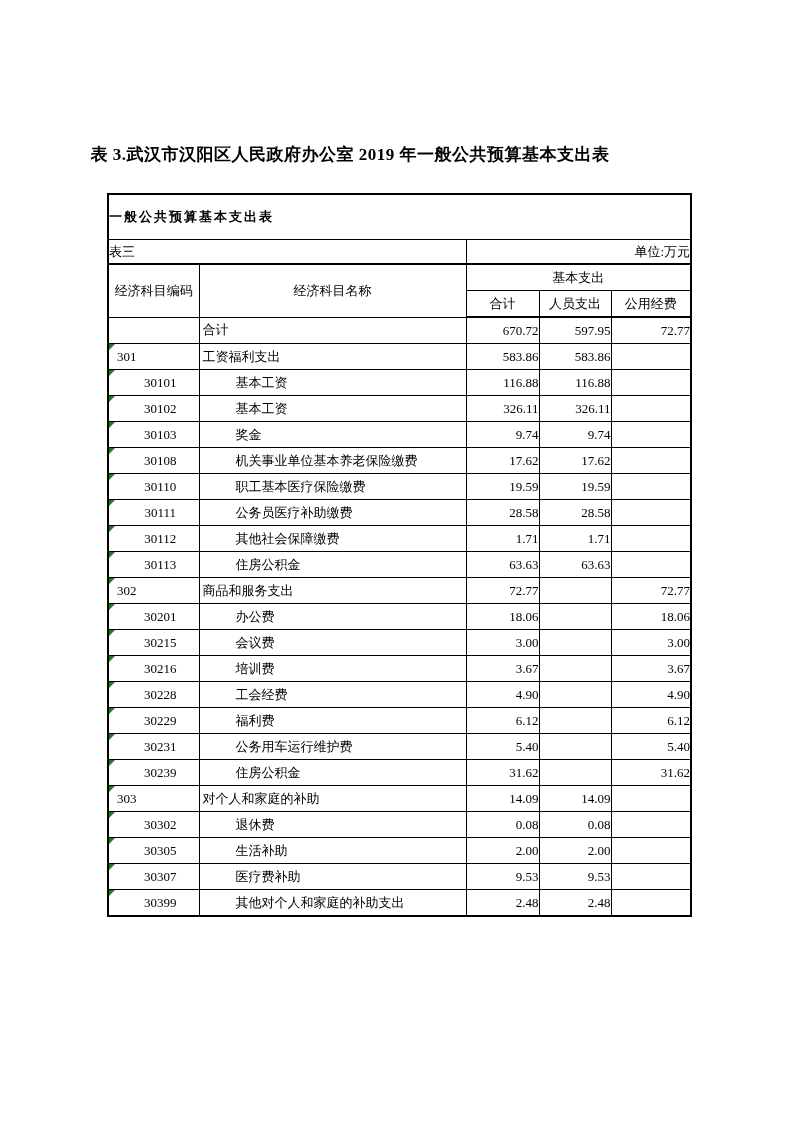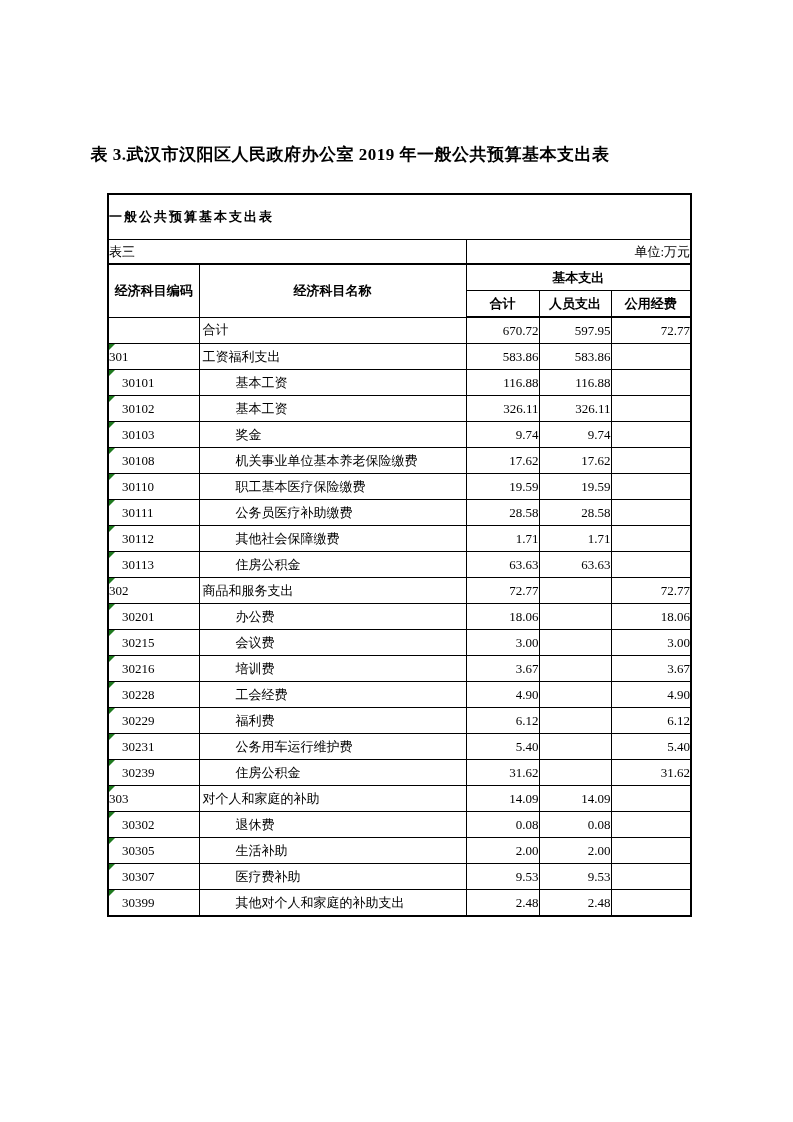--- a/index.html
+++ b/index.html
@@ -22,27 +22,27 @@
     border:1px solid #000; padding:0; font-size:13px;
     vertical-align:middle; white-space:nowrap; overflow:hidden;
   }
   td.title-cell {
     height:44px; font-weight:bold; font-size:18px;
     letter-spacing:2px;
   }
   tr.unit-row td { height:23px; border-bottom:2px solid #000;margin-top:40px; }
   td.sheet-label { padding-left:4px; }
   td.unit-label { text-align:right; padding-right:4px; }
-  tr.head-row td { text-align:center; height:25px;font-weight:bold; }
+  tr.head-row td { text-align:center; height:25px; }
   tr.head-row2 td { border-bottom:2px solid #000; }
   tr.data td { height:25px; }
   td.num { text-align:right; padding-right:9px; }
   td.code-cell { position:relative; }
-  tr.top td.code-cell { padding-left:0;margin-top:41px; }
-  tr.sub  td.code-cell { padding-left:13px; }
+  tr.top td.code-cell { padding-left:8px;margin-top:41px; }
+  tr.sub  td.code-cell { padding-left:13px;text-align:center; }
   tr.top td.name-cell { padding-left:3px; }
   tr.sub  td.name-cell { padding-left:36px; }
   .marker {
     position:absolute; top:0; left:0; width:0; height:0;
     border-top:6px solid var(--marker-color,#1f7a1f);
     border-right:6px solid transparent;
   }
 </style>
 </head>
 <body>

